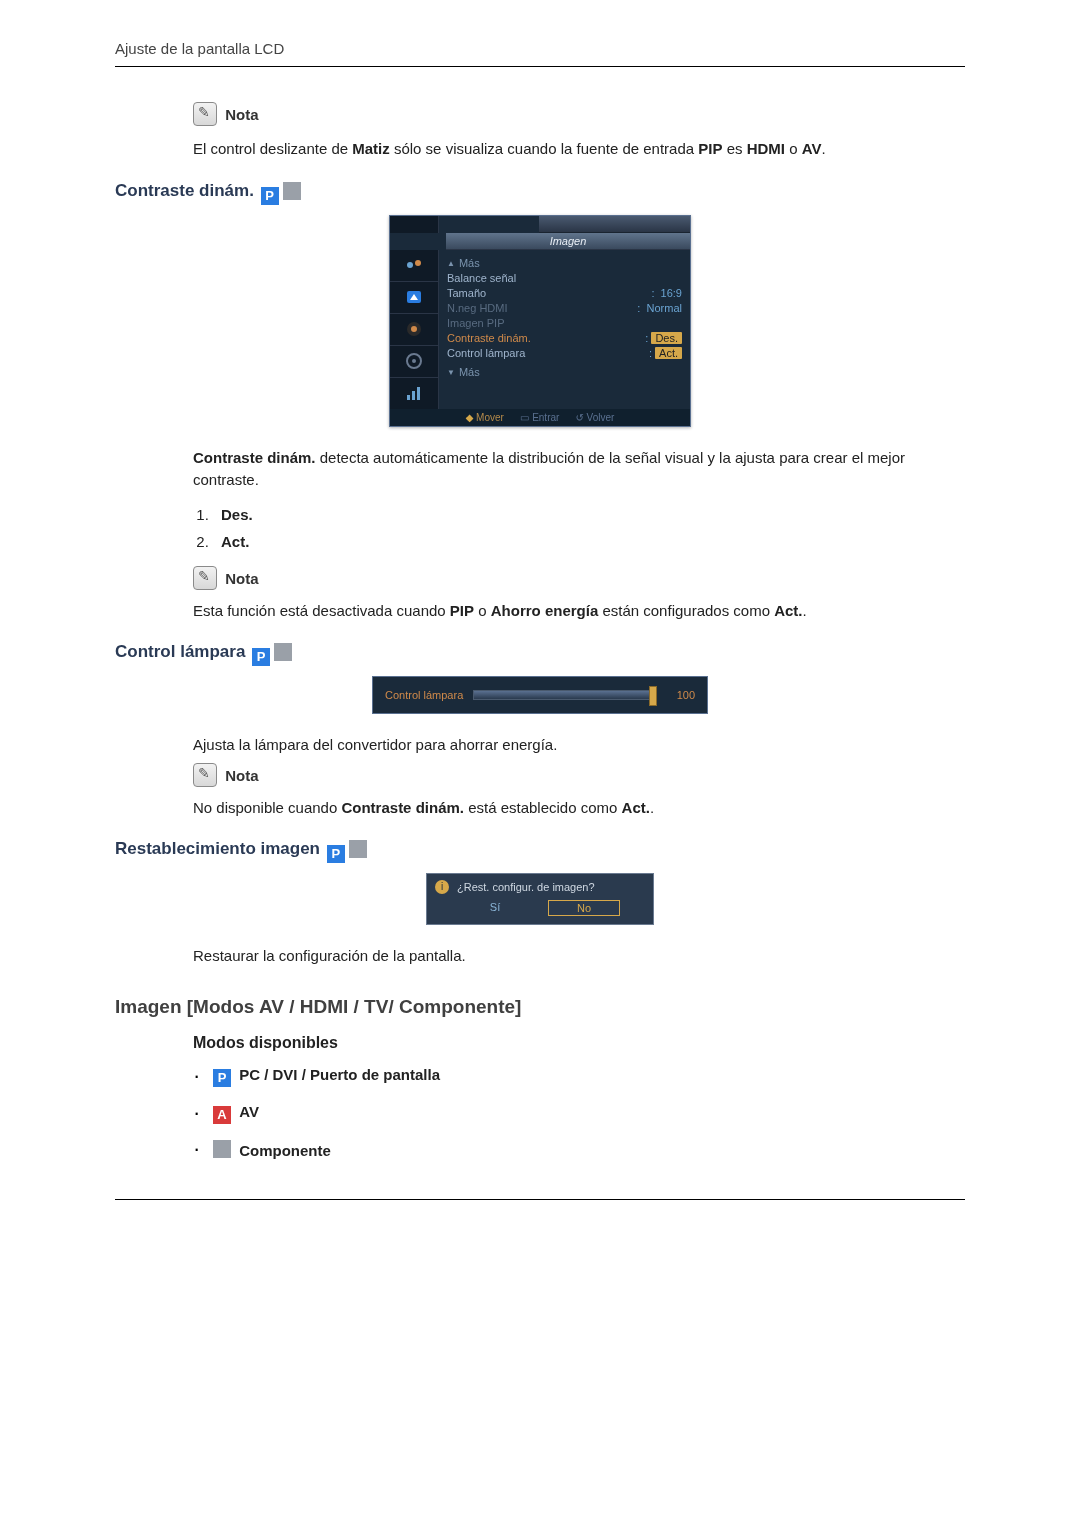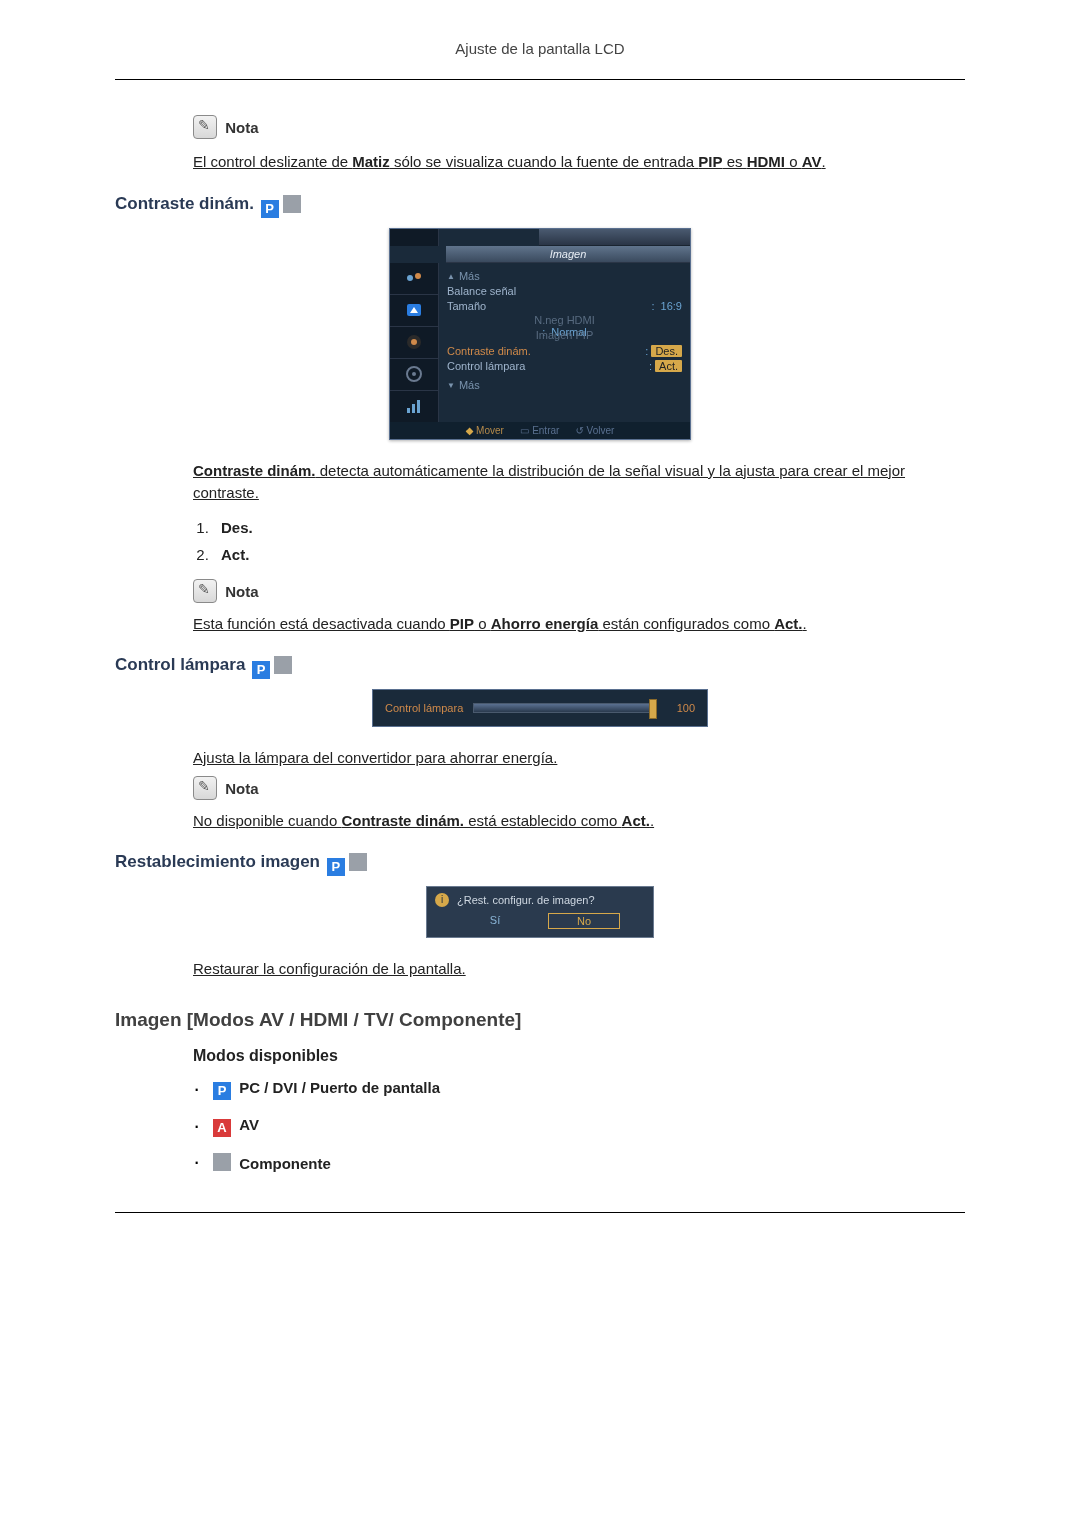--- a/index.html
+++ b/index.html
@@ -9,23 +9,22 @@
     margin: 0;
     background: #fff;
   }
   .page {
     width: 1080px;
     margin: 0 auto;
     padding: 40px 115px 40px 115px;
     box-sizing: border-box;
   }
   .header-bar {
-    text-align: center;
     border-bottom: 1px solid #000;
-    padding-bottom: 22px;
+    padding-bottom: 9px;
     margin-bottom: 35px;
     color: #444;
     font-size: 15px;
   }
   .footer-bar {
     border-top: 1px solid #000;
     margin-top: 40px;
     height: 1px;
   }
   .indent {
@@ -63,21 +62,21 @@
     font-weight: bold;
     color: #404040;
     font-size: 19px;
     margin: 28px 0 16px 0;
   }
   .sub-title {
     font-weight: bold;
     font-size: 16px;
     margin: 12px 0 14px 0;
   }
-  p { margin: 10px 0 14px 0; line-height: 1.5; text-decoration: underline; }
+  p { margin: 10px 0 14px 0; line-height: 1.5; }
   .justify { text-align: justify; }
   ol.plain {
     margin: 10px 0 16px 0;
     padding-left: 20px;
   }
   ol.plain li { padding-left: 8px; margin-bottom: 10px; }
   ul.bullets {
     list-style: none;
     padding-left: 0;
     margin: 10px 0;
@@ -161,21 +160,21 @@
     justify-content: center;
     border-bottom: 1px solid #2a3546;
   }
   .osd-main {
     flex: 1;
     padding: 6px 8px 2px 8px;
   }
   .osd-row { display: flex; align-items: center; height: 15px; }
   .osd-row .lbl { flex: 1; }
   .osd-row .val { color: #6aa3d1; }
-  .osd-dim { color: #586b80; flex-direction: column; }
+  .osd-dim { color: #586b80; }
   .osd-hl .lbl { color: #d08a4a; }
   .osd-hl .val .chip {
     background: #d6a84a;
     color: #222;
     padding: 0 4px;
     border-radius: 1px;
   }
   .osd-mas { color: #7a93ad; }
   .osd-mas .tri { font-size: 8px; margin-right: 4px; color: #7a93ad; }
   .osd-footer {

